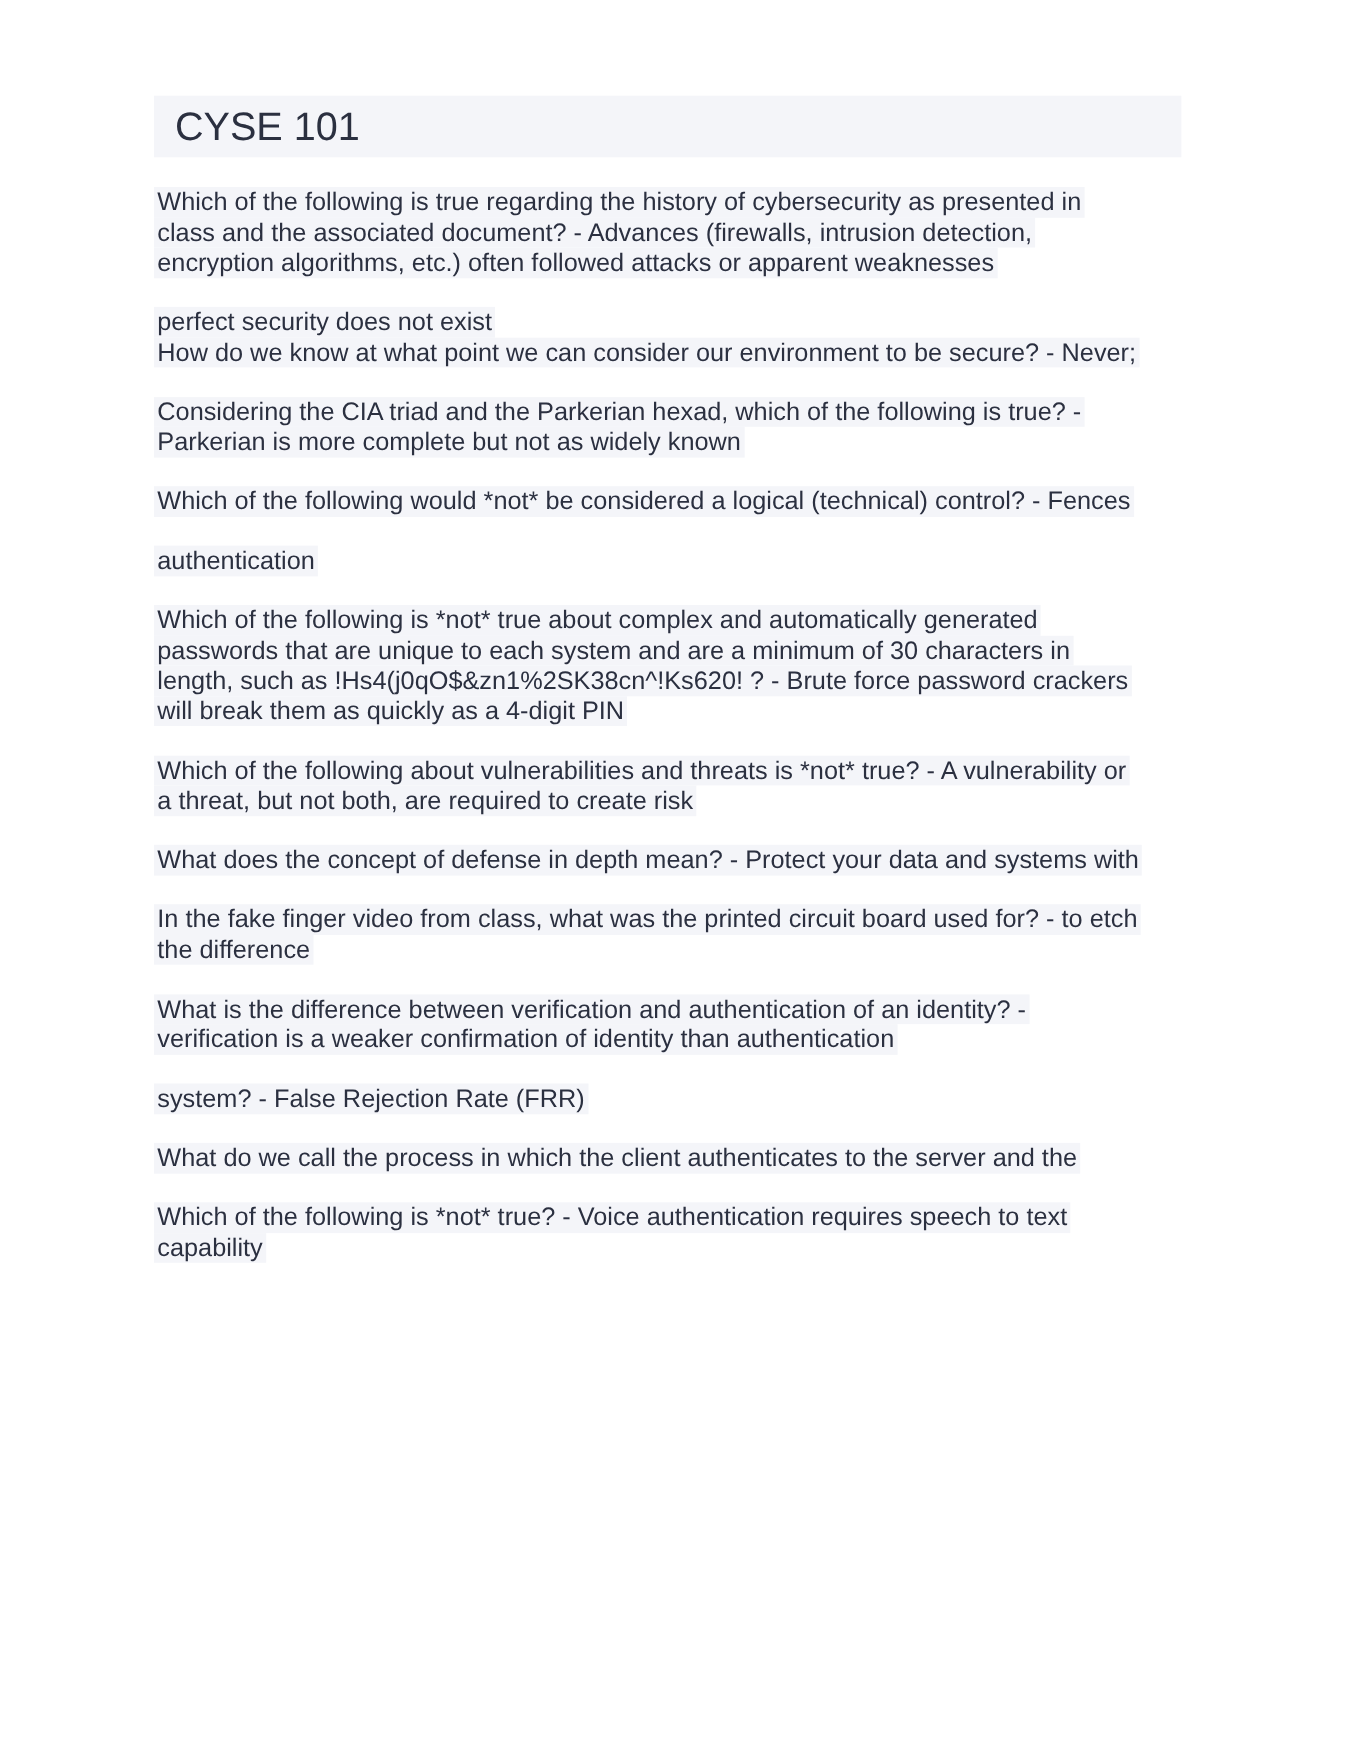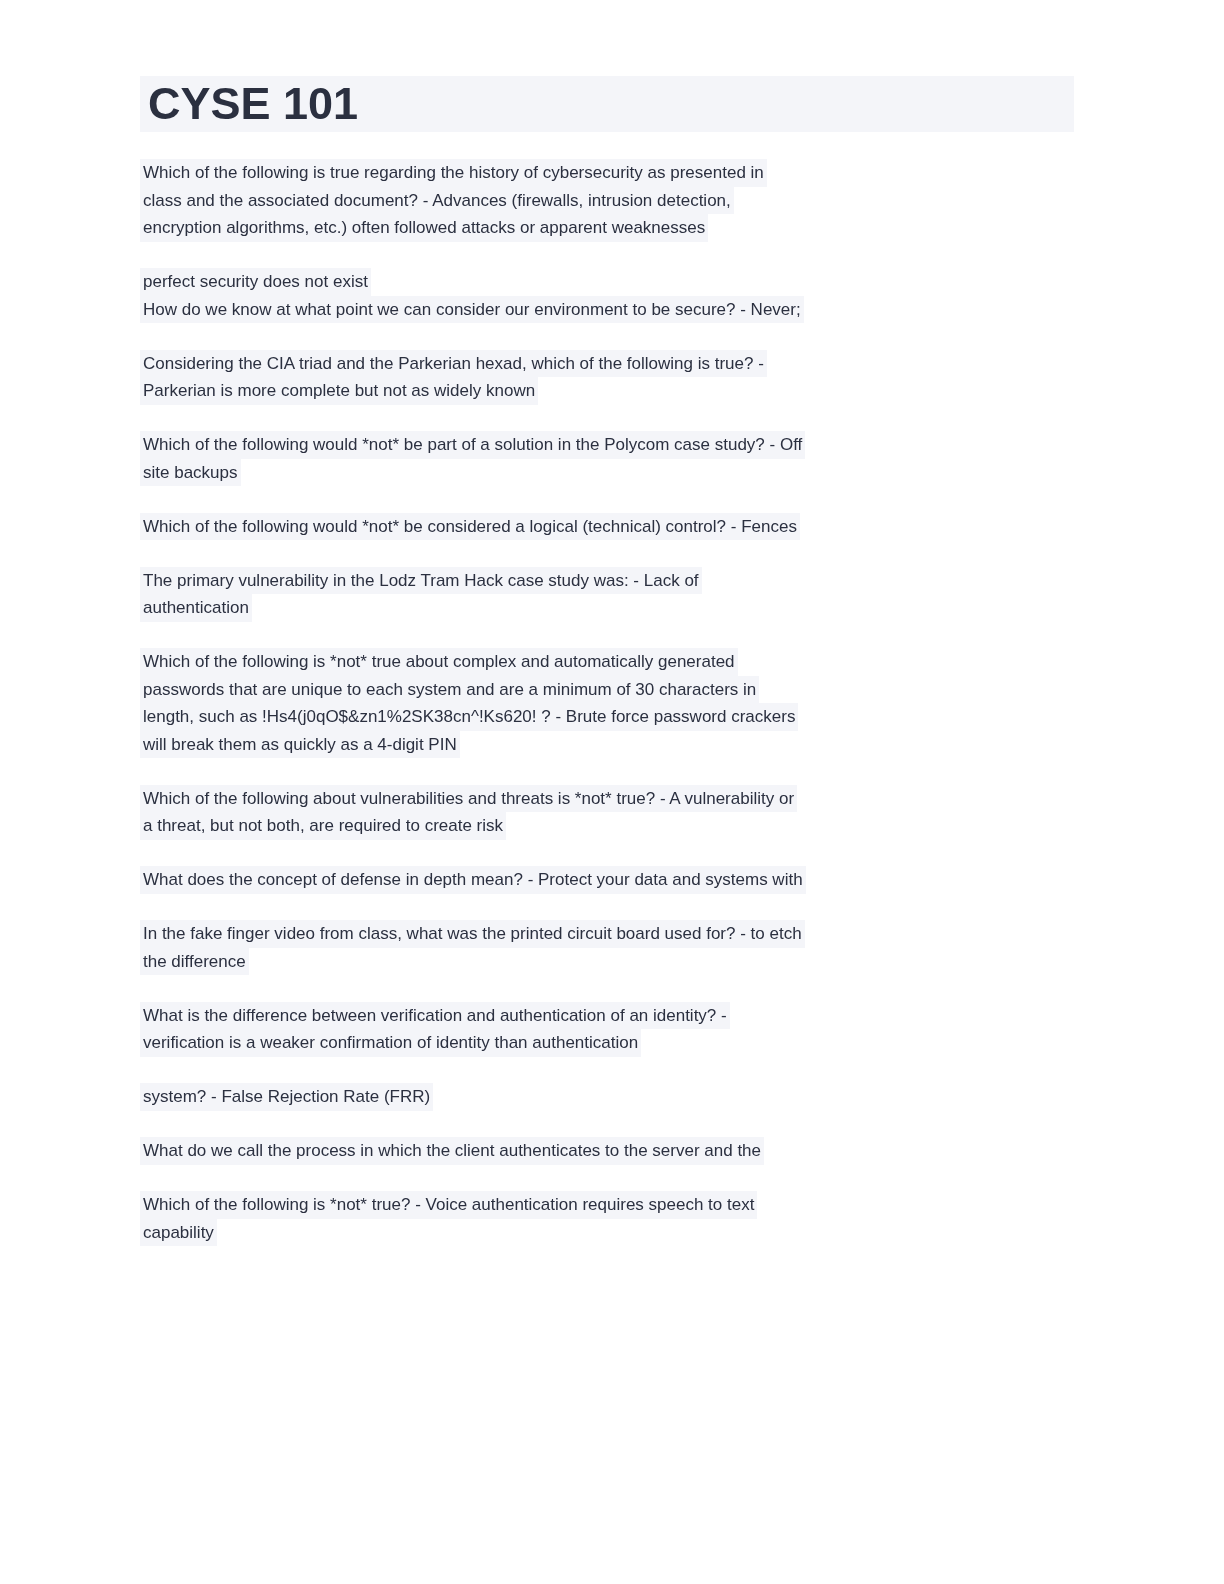--- a/index.html
+++ b/index.html
@@ -1,25 +1,25 @@
 <!DOCTYPE html>
 <html><head>
 <meta charset="utf-8">
 <style>
   html, body { margin: 0; padding: 0; background: #ffffff; }
   body { width: 1224px; height: 1584px; position: relative; overflow: hidden;
          font-family: "Liberation Sans", sans-serif; color: #2b3040; }
   .page { position: absolute; left: 140px; top: 71px; width: 934px; }
   .title-box { background: #f4f5f9; height: 56px; width: 934px; box-sizing: border-box;
                padding-left: 3px; }
-  .title { font-family: "Liberation Sans", sans-serif; font-weight: bold; font-size: 45px;
-           line-height: 56px; color: #2b3040; margin: 5px; letter-spacing: 0px; }
+  .title { font-family: "Liberation Sans", sans-serif; font-weight: normal; font-size: 36px;
+           line-height: 56px; color: #2b3040; margin: 16px; letter-spacing: 0px; }
   .qa-list { margin-top: 27px; }
   .qa { margin: 0 0 26.5px 0; }
-  .line { display: table; background: #f4f5f9; font-size: 17px; line-height: 27.5px;
+  .line { display: table; background: #f4f5f9; font-size: 23px; line-height: 27.5px;
           padding: 0 3px; white-space: pre; color: #2b3040; }
 </style>
 </head>
 <body>
 
 <div class="page">
   <div class="title-box">
     <h1 class="title">CYSE 101</h1>
   </div>
 
@@ -31,28 +31,23 @@
     </div>
     <div class="qa">
       <span class="line">perfect security does not exist</span>
       <span class="line">How do we know at what point we can consider our environment to be secure? - Never;</span>
     </div>
     <div class="qa">
       <span class="line">Considering the CIA triad and the Parkerian hexad, which of the following is true? -</span>
       <span class="line">Parkerian is more complete but not as widely known</span>
     </div>
     <div class="qa">
-      <span class="line">Which of the following would *not* be part of a solution in the Polycom case study? - Off</span>
-      <span class="line">site backups</span>
-    </div>
-    <div class="qa">
       <span class="line">Which of the following would *not* be considered a logical (technical) control? - Fences</span>
     </div>
     <div class="qa">
-      <span class="line">The primary vulnerability in the Lodz Tram Hack case study was: - Lack of</span>
       <span class="line">authentication</span>
     </div>
     <div class="qa">
       <span class="line">Which of the following is *not* true about complex and automatically generated</span>
       <span class="line">passwords that are unique to each system and are a minimum of 30 characters in</span>
       <span class="line">length, such as !Hs4(j0qO$&amp;zn1%2SK38cn^!Ks620! ? - Brute force password crackers</span>
       <span class="line">will break them as quickly as a 4-digit PIN</span>
     </div>
     <div class="qa">
       <span class="line">Which of the following about vulnerabilities and threats is *not* true? - A vulnerability or</span>

